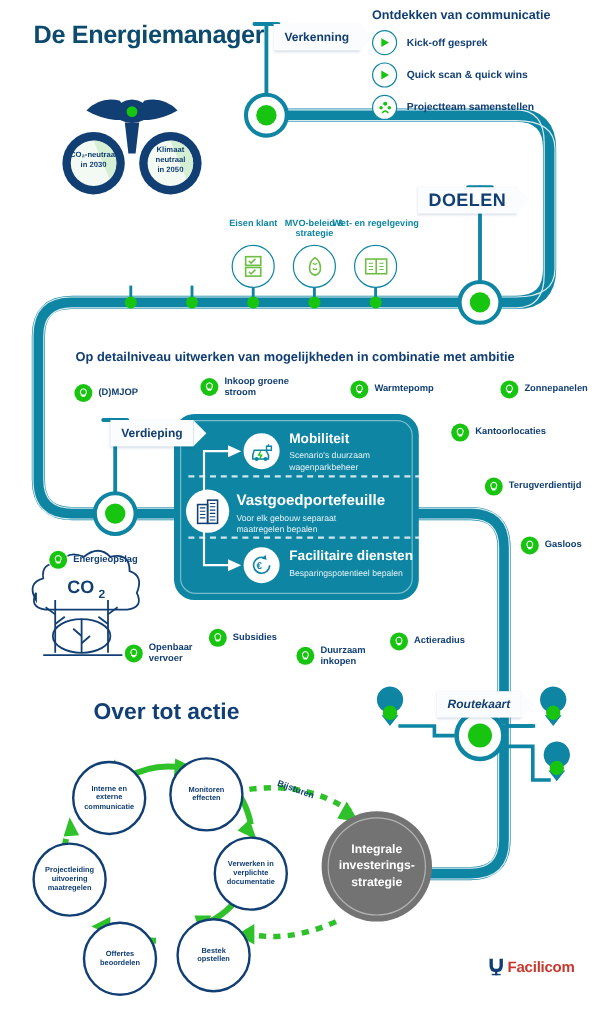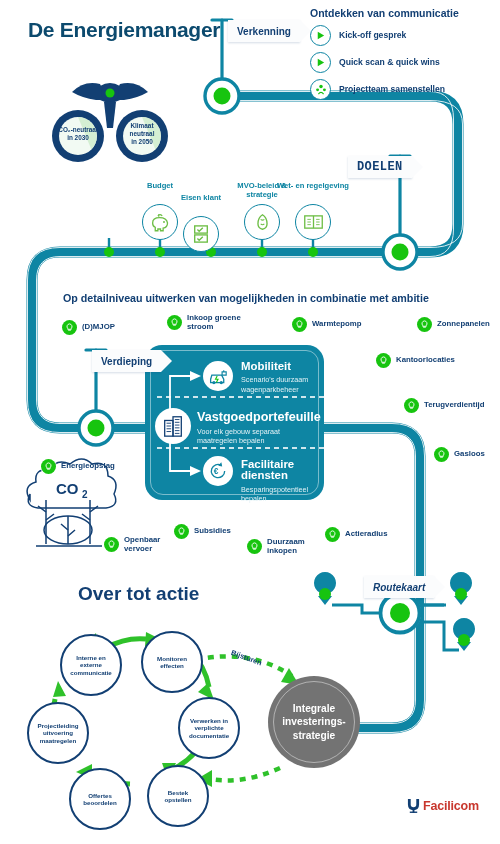--- a/index.html
+++ b/index.html
@@ -42,21 +42,21 @@
     font-weight:bold;color:#123F73;
   }
   .ribbon .txt{padding:0 9px;font-size:10px;white-space:nowrap;}
   .ribbon:after{
     content:"";position:absolute;right:-11px;top:0;
     border-top:11px solid transparent;border-bottom:11px solid transparent;
     border-left:11px solid #fbfcfd;
   }
   #ribbon-verkenning{left:228px;top:20px;}
   #ribbon-doelen{left:348px;top:156px;}
-  #ribbon-doelen .txt{font-size:12px;letter-spacing:.4px;font-family:Liberation Mono, monospace;}
+  #ribbon-doelen .txt{font-size:15px;letter-spacing:.4px;}
   #ribbon-verdieping{left:92px;top:350px;}
   #ribbon-routekaart{left:364px;top:576px;font-style:italic;}
 
   
   .discover-list{position:absolute;left:310px;top:24px;}
   .discover-row{display:flex;align-items:center;height:22px;margin-bottom:5px;}
   .discover-row .lbl{font-size:8.6px;font-weight:bold;color:#123F73;margin-left:8px;white-space:nowrap;}
   .ring-icon{
     width:19px;height:19px;border-radius:50%;
     border:1.6px solid #0E85A3;background:#fff;
@@ -86,21 +86,21 @@
     display:flex;align-items:center;justify-content:center;
     box-shadow:0 0 0 1px rgba(255,255,255,.7);
   }
   .tag .lbl{
     font-size:7.8px;font-weight:bold;color:#123F73;
     margin-left:5px;line-height:1.15;white-space:pre-line;
   }
 
   
   #verdieping-panel{
-    position:absolute;left:145px;top:345px;width:179px;height:155px;
+    position:absolute;left:145px;top:345px;width:204px;height:155px;
     background:#0E85A3;border-radius:17px;
   }
   #verdieping-panel .inner-outline{
     position:absolute;inset:5px;border:1px solid rgba(255,255,255,.45);border-radius:13px;
   }
   .vd-row{position:absolute;left:46px;}
   .vd-ico{
     position:absolute;width:30px;height:30px;border-radius:50%;
     background:#fff;display:flex;align-items:center;justify-content:center;
   }
@@ -412,32 +412,21 @@
           <circle cx="7" cy="4" r="2" fill="#17C40F"></circle>
           <circle cx="3" cy="8" r="1.7" fill="#17C40F"></circle>
           <circle cx="11" cy="8" r="1.7" fill="#17C40F"></circle>
           <path d="M4,13 q3,-4 6,0" fill="none" stroke="#17C40F" stroke-width="1.4"></path>
         </svg>
       </span>
       <span class="lbl">Projectteam samenstellen</span>
     </div>
   </div>
 
-  <div class="goal-item" style="left:123px;top:181px;">
-    <div class="cap">Budget</div>
-    <div class="goal-circle">
-      <svg width="21" height="20" viewBox="0 0 24 22">
-        <path d="M3,12 q0,-6 8,-6 q8,0 9,6 q0,5 -5,6 v3 h-3 v-2 h-3 v2 h-3 v-4 q-3,-1 -3,-5 z" fill="none" stroke="#6DBE45" stroke-width="1.5"></path>
-        <circle cx="16" cy="11" r="1.1" fill="#6DBE45"></circle>
-        <path d="M9,4 q2,-3 5,0" fill="none" stroke="#6DBE45" stroke-width="1.4"></path>
-        <path d="M10,2 v3" stroke="#6DBE45" stroke-width="1.3"></path>
-      </svg>
-    </div>
-  </div>
-  <div class="goal-item" style="left:164px;top:181px;margin-top:12px;">
+  <div class="goal-item" style="left:174px;top:181px;">
     <div class="cap">Eisen
 klant</div>
     <div class="goal-circle">
       <svg width="18" height="20" viewBox="0 0 20 22">
         <rect x="3" y="2" width="14" height="8" fill="none" stroke="#6DBE45" stroke-width="1.5"></rect>
         <rect x="3" y="12" width="14" height="8" fill="none" stroke="#6DBE45" stroke-width="1.5"></rect>
         <path d="M6,6 l2,2 l4,-4 M6,16 l2,2 l4,-4" fill="none" stroke="#6DBE45" stroke-width="1.5"></path>
       </svg>
     </div>
   </div>

